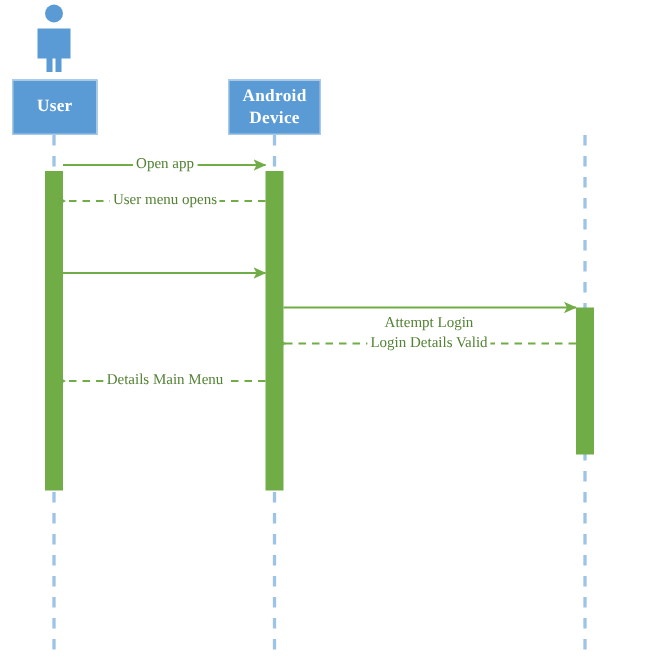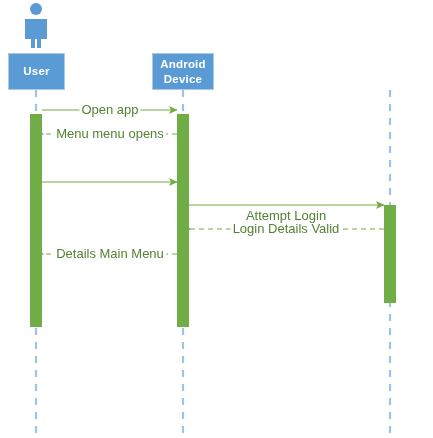--- a/index.html
+++ b/index.html
@@ -12,20 +12,21 @@
     height: 438px;
     position: relative;
     overflow: hidden;
     font-family: "Liberation Sans", sans-serif;
   }
   #diagram-root {
     position: absolute;
     left: 0; top: 0;
     width: 433px;
     height: 438px;
+    font-family: Liberation Serif, serif;
   }
   .svg-layer {
     position: absolute;
     left: 0; top: 0;
     width: 433px;
     height: 438px;
   }
   .participant-box {
     position: absolute;
     box-sizing: border-box;
@@ -42,21 +43,21 @@
     justify-content: center;
     letter-spacing: 0.2px;
   }
   .participant-label {
     display: block;
     white-space: nowrap;
   }
   .msg-label {
     position: absolute;
     color: #548235;
-    font-size: 13px;
+    font-size: 10px;
     line-height: 10px;
     white-space: nowrap;
     background: #ffffff;
     padding: 0 2px;
     transform: translate(-50%, -50%);
   }
   .actor-icon {
     position: absolute;
   }
 </style>
@@ -114,21 +115,21 @@
   </div>
 
   <div class="participant-box" style="left:152px; top:53px; width:62px; height:37px;">
     <span class="participant-label">Android</span>
     <span class="participant-label">Device</span>
   </div>
 
 
   <div class="msg-label" style="left:110px; top:110px;">Open app</div>
 
-  <div class="msg-label" style="left:110px; top:134px;">Menu menu opens</div>
+  <div class="msg-label" style="left:110px; top:134px;">User menu opens</div>
 
 
   <div class="msg-label" style="left:286px; top:205px;margin-top:11px;">Attempt Login</div>
 
   <div class="msg-label" style="left:286px; top:229px;">Login Details Valid</div>
 
   <div class="msg-label" style="left:110px; top:254px;">Details Main Menu</div>
 
 </div>
 

